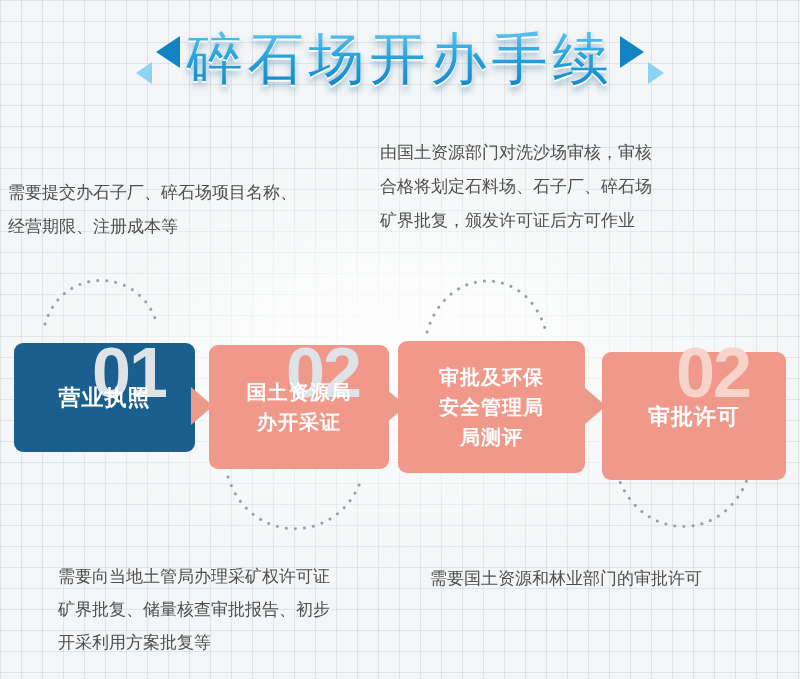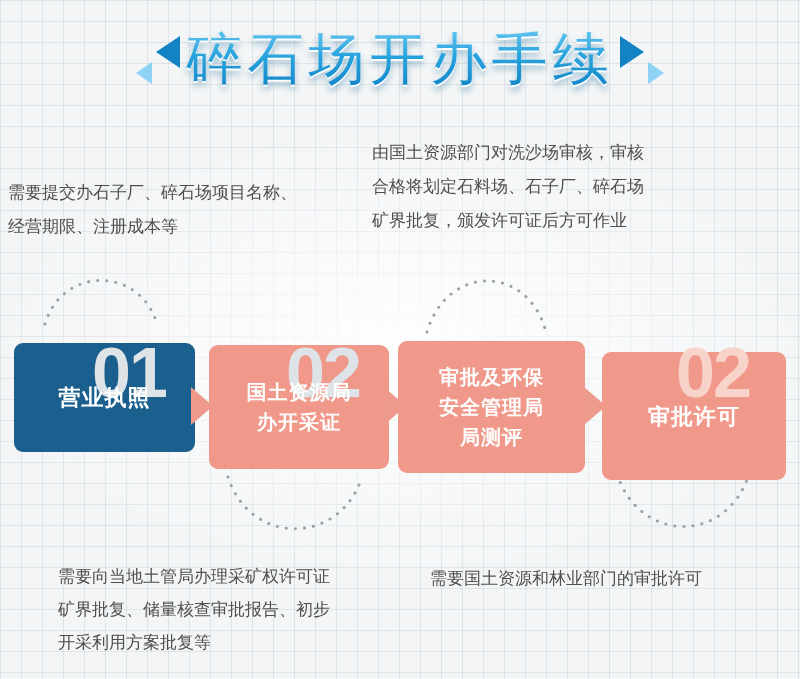--- a/index.html
+++ b/index.html
@@ -41,21 +41,21 @@
   .tri-big   { width: 24px; height: 32px; background: #1383c4; }
   .left  .tri-big { right: 0; top: 0; clip-path: polygon(100% 0, 100% 100%, 0 50%); }
   .right .tri-big { left: 0;  top: 0; clip-path: polygon(0 0, 0 100%, 100% 50%); }
   .tri-small { width: 16px; height: 22px; background: #8ed2f4; }
   .left  .tri-small { left: 0;  bottom: 0; clip-path: polygon(100% 0, 100% 100%, 0 50%); }
   .right .tri-small { right: 0; bottom: 0; clip-path: polygon(0 0, 0 100%, 100% 50%); }
 
   
   .ann { position: absolute; color: #4e4e4e; font-size: 17px; line-height: 34px; }
   .ann-top-left     { left: 8px;   top: 176px; width: 376px; }
-  .ann-top-right    { left: 372px; top: 136px; width: 402px; }
+  .ann-top-right    { left: 380px; top: 136px; width: 402px; }
   .ann-bottom-left  { left: 58px;  top: 560px; width: 376px; line-height: 33px; }
   .ann-bottom-right { left: 430px; top: 562px; width: 370px; }
 
   
   .connectors { position: absolute; inset: 0; pointer-events: none; }
 
   
   .step-box { position: absolute; border-radius: 9px; }
   .step-1 { left: 14px;  top: 343px; width: 181px; height: 109px; background: #1a5f8e; }
   .step-2 { left: 209px; top: 345px; width: 180px; height: 124px; background: #f0998b; }

